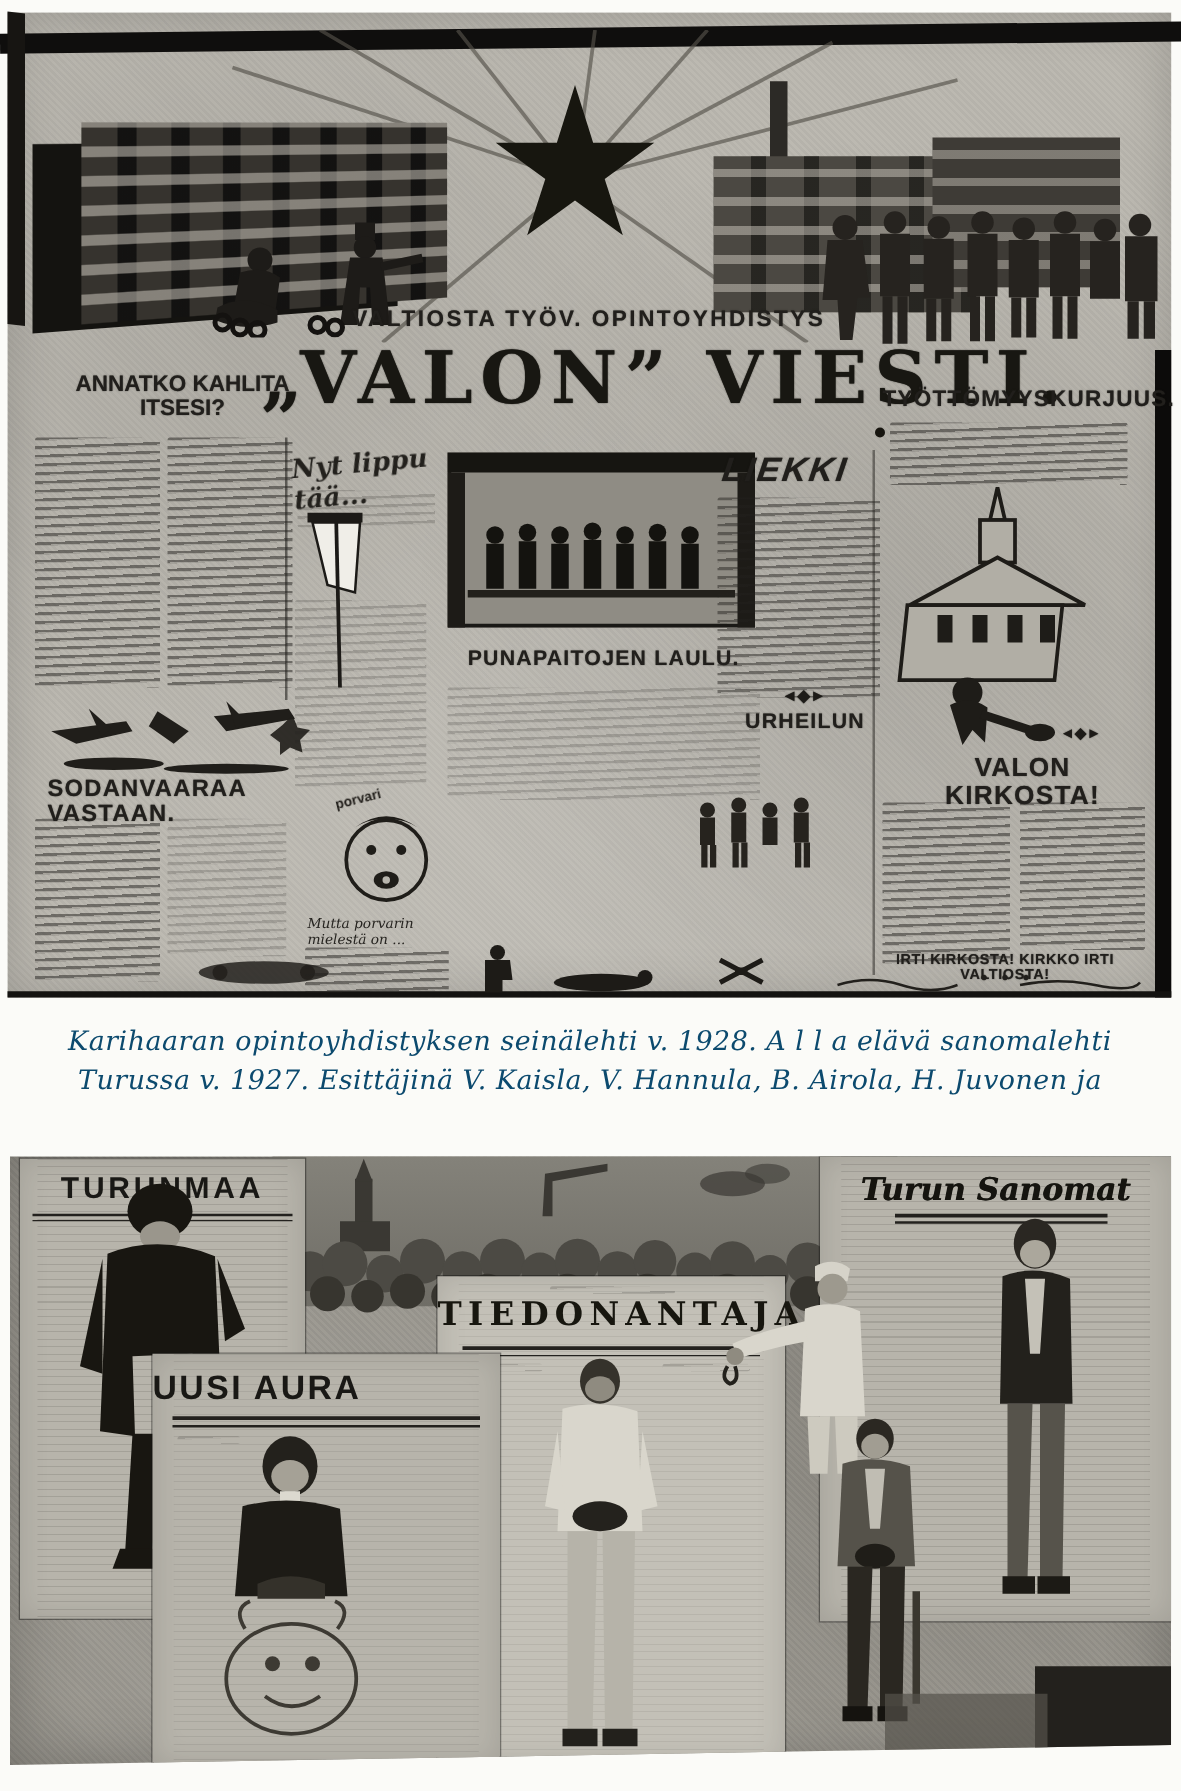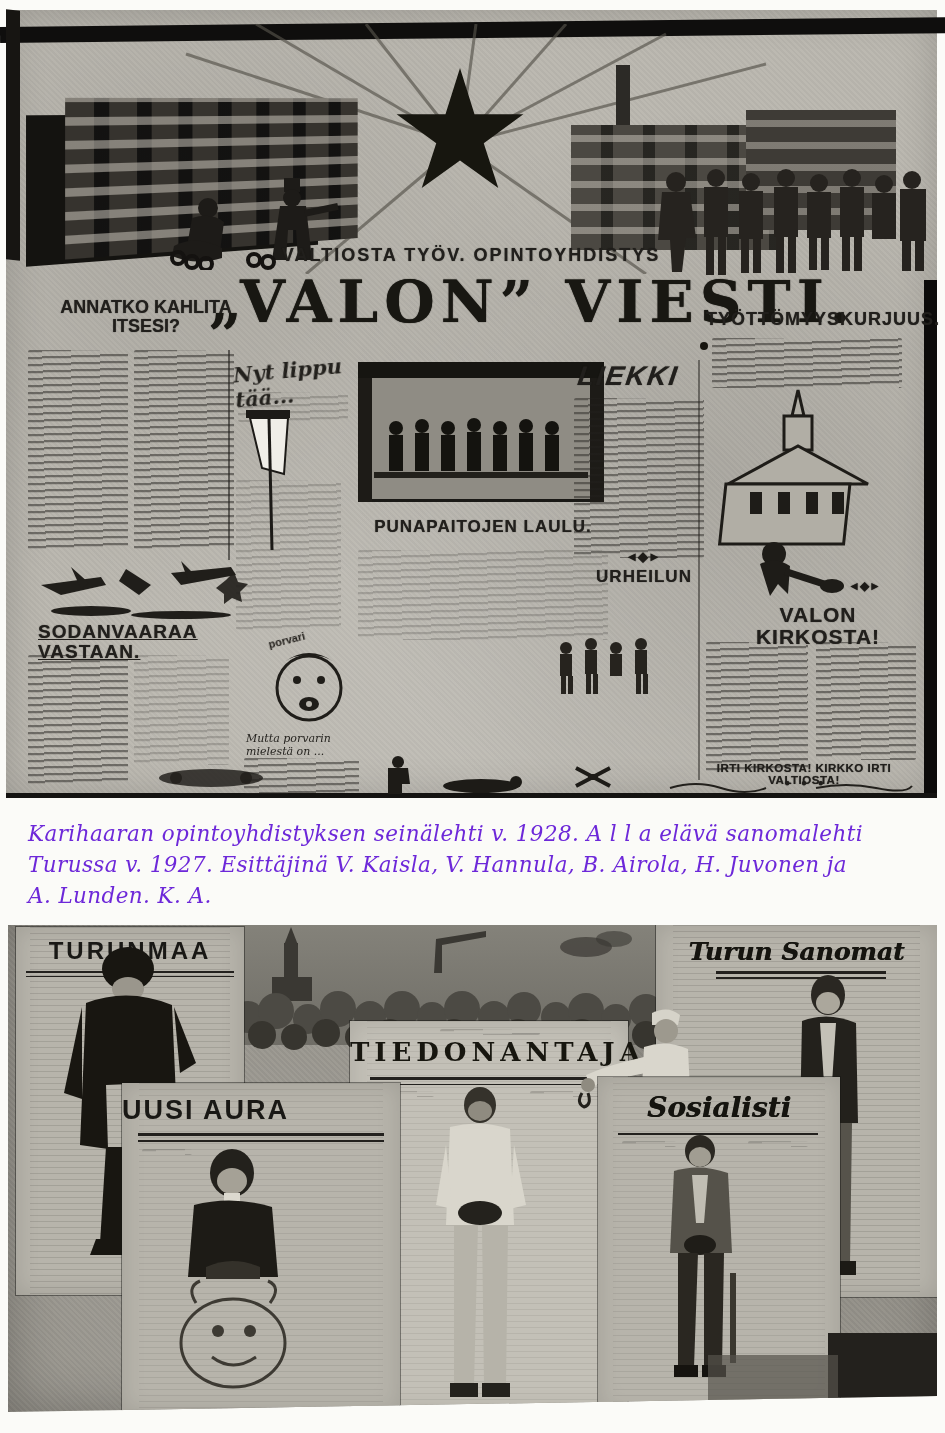--- a/index.html
+++ b/index.html
@@ -75,23 +75,24 @@
     position:absolute;background:#b7b4ab;
     box-shadow:0 0 0 1px rgba(20,20,18,.45), inset 0 0 25px rgba(0,0,0,.12);
   }
   .sheet .cols{position:absolute;left:6%;top:0;width:88%;height:100%;
     background-image:repeating-linear-gradient(180deg, rgba(30,28,25,.28) 0 1px, transparent 1px 6px);
     opacity:.45;filter:blur(.3px);}
   .masthead-sans{font-family:"Liberation Sans",sans-serif;font-weight:bold;color:#191815;}
   .masthead-frak{font-family:"DejaVu Serif",serif;font-weight:bold;font-style:italic;color:#15140f;
     text-shadow:.5px 0 0 #15140f;}
   .caption{
-    position:absolute;left:28px;top:818px;width:888px;color:#6d28d9;
+    position:absolute;left:28px;top:818px;width:888px;color:#0c4a6e;
     font-family:"DejaVu Serif",serif;font-style:italic;font-size:21.5px;line-height:31px;
     letter-spacing:.4px;
+    text-align:center;
   }
   svg{display:block;}
 </style>
 </head>
 <body>
 
 <div class="page">
 
   <div class="photo1">
     <div class="topbar"></div>
@@ -182,21 +183,21 @@
         <path d="M10 30 L70 22 L75 30 L30 40 Z"></path>
           <path d="M40 12 L58 28 L50 34 Z"></path>
         <path d="M95 14 L120 30 L108 40 L88 26 Z"></path>
           <path d="M140 18 L200 12 L205 20 L150 30 Z"></path>
         <path d="M150 6 L166 22 L158 28 Z"></path>
         <ellipse cx="60" cy="56" rx="40" ry="5"></ellipse>
           <ellipse cx="150" cy="60" rx="50" ry="4"></ellipse>
         <path d="M195 25 l8 -8 l4 10 l10 2 l-8 8 l2 10 l-10 -4 l-8 6 l0 -10 l-8 -6 Z" opacity=".9"></path>
       </g>
     </svg>
-    <div class="hand abs" style="left:32px;top:612px;width:240px;font-size:19px;letter-spacing:1px;text-decoration:underline;">SODANVAARAA VASTAAN.</div>
+    <div class="hand abs" style="left:32px;top:612px;width:240px;font-size:19px;letter-spacing:1px;">SODANVAARAA VASTAAN.</div>
     <div class="scribble abs" style="left:22px;top:645px;width:100px;height:130px;"></div>
     <div class="scribble faint abs" style="left:128px;top:645px;width:95px;height:110px;"></div>
     <svg class="abs" style="left:150px;top:752px" width="110" height="32" viewBox="0 0 110 32">
       <g fill="#25221e">
           <ellipse cx="55" cy="16" rx="52" ry="9" opacity=".85"></ellipse>
           <circle cx="20" cy="16" r="6"></circle>
           <circle cx="90" cy="16" r="6"></circle>
         </g>
     </svg>
 
@@ -331,21 +332,20 @@
       <path d="M4 8 Q30 0 55 8 T100 8 M150 8 Q180 2 210 8 T246 6" fill="none" stroke="#22201c" stroke-width="2"></path>
     </svg>
 
     <div class="rule abs" style="left:222px;top:340px;width:2px;height:210px;opacity:.6;"></div>
     <div class="rule abs" style="left:692px;top:350px;width:2px;height:420px;opacity:.5;"></div>
   </div>
 
   <div class="caption">
     <div>Karihaaran  opintoyhdistyksen  seinälehti  v.  1928.  A l l a  elävä  sanomalehti</div>
     <div>Turussa  v.  1927.  Esittäjinä  V.  Kaisla,  V.  Hannula,  B.  Airola,  H.  Juvonen  ja</div>
-    <div>A. Lunden.  K. A.</div>
   </div>
 
   <div class="photo2">
 
     <div class="abs" style="left:210px;top:0;width:500px;height:120px;background:linear-gradient(180deg,#84827a,#6f6d66);"></div>
     <svg class="abs" style="left:210px;top:0" width="500" height="130" viewBox="0 0 500 130">
       <g fill="#3a3833">
         <rect x="66" y="18" width="14" height="52"></rect>
           <polygon points="73,2 80,20 66,20"></polygon>
         <rect x="54" y="52" width="40" height="24"></rect>
@@ -483,27 +483,20 @@
         <path d="M28 58 Q66 48 106 60 L112 130 L22 130 Z" fill="#1d1b16"></path>
         <path d="M40 120 Q66 108 94 120 L94 132 L40 132 Z" fill="#34312a"></path>
         <ellipse cx="67" cy="196" rx="52" ry="44" fill="none" stroke="#3d3a33" stroke-width="3"></ellipse>
         <circle cx="52" cy="184" r="6" fill="#3d3a33"></circle>
           <circle cx="84" cy="184" r="6" fill="#3d3a33"></circle>
         <path d="M46 210 Q67 226 90 210" fill="none" stroke="#3d3a33" stroke-width="3"></path>
         <path d="M30 156 Q20 140 34 134 M104 156 Q116 140 102 134" fill="none" stroke="#3d3a33" stroke-width="3"></path>
       </g>
     </svg>
 
-    <div class="sheet" style="left:590px;top:152px;width:242px;height:335px;">
-      <div class="masthead-frak abs" style="left:0;top:14px;width:100%;text-align:center;font-size:28px;">Sosialisti</div>
-      <div class="rule abs" style="left:20px;top:56px;width:200px;height:2px;"></div>
-      <div class="scribble faint abs" style="left:24px;top:64px;width:54px;height:6px;"></div>
-      <div class="scribble faint abs" style="left:150px;top:64px;width:60px;height:6px;"></div>
-      <div class="cols" style="opacity:.3"></div>
-    </div>
 
     <svg class="abs" style="left:636px;top:208px" width="120" height="260" viewBox="0 0 120 260">
       <g>
         <ellipse cx="56" cy="18" rx="15" ry="16" fill="#2b2822"></ellipse>
         <ellipse cx="56" cy="24" rx="11" ry="10" fill="#a19d92"></ellipse>
         <path d="M30 38 Q56 30 84 40 L88 120 L26 120 Z" fill="#55524a"></path>
         <path d="M48 42 L64 42 L60 90 L52 90 Z" fill="#c0bdb3"></path>
         <ellipse cx="56" cy="112" rx="16" ry="10" fill="#1f1d18"></ellipse>
         <path d="M34 120 L54 120 L50 234 L34 234 Z" fill="#2a2721"></path>
         <path d="M60 120 L80 120 L78 234 L60 234 Z" fill="#2a2721"></path>

